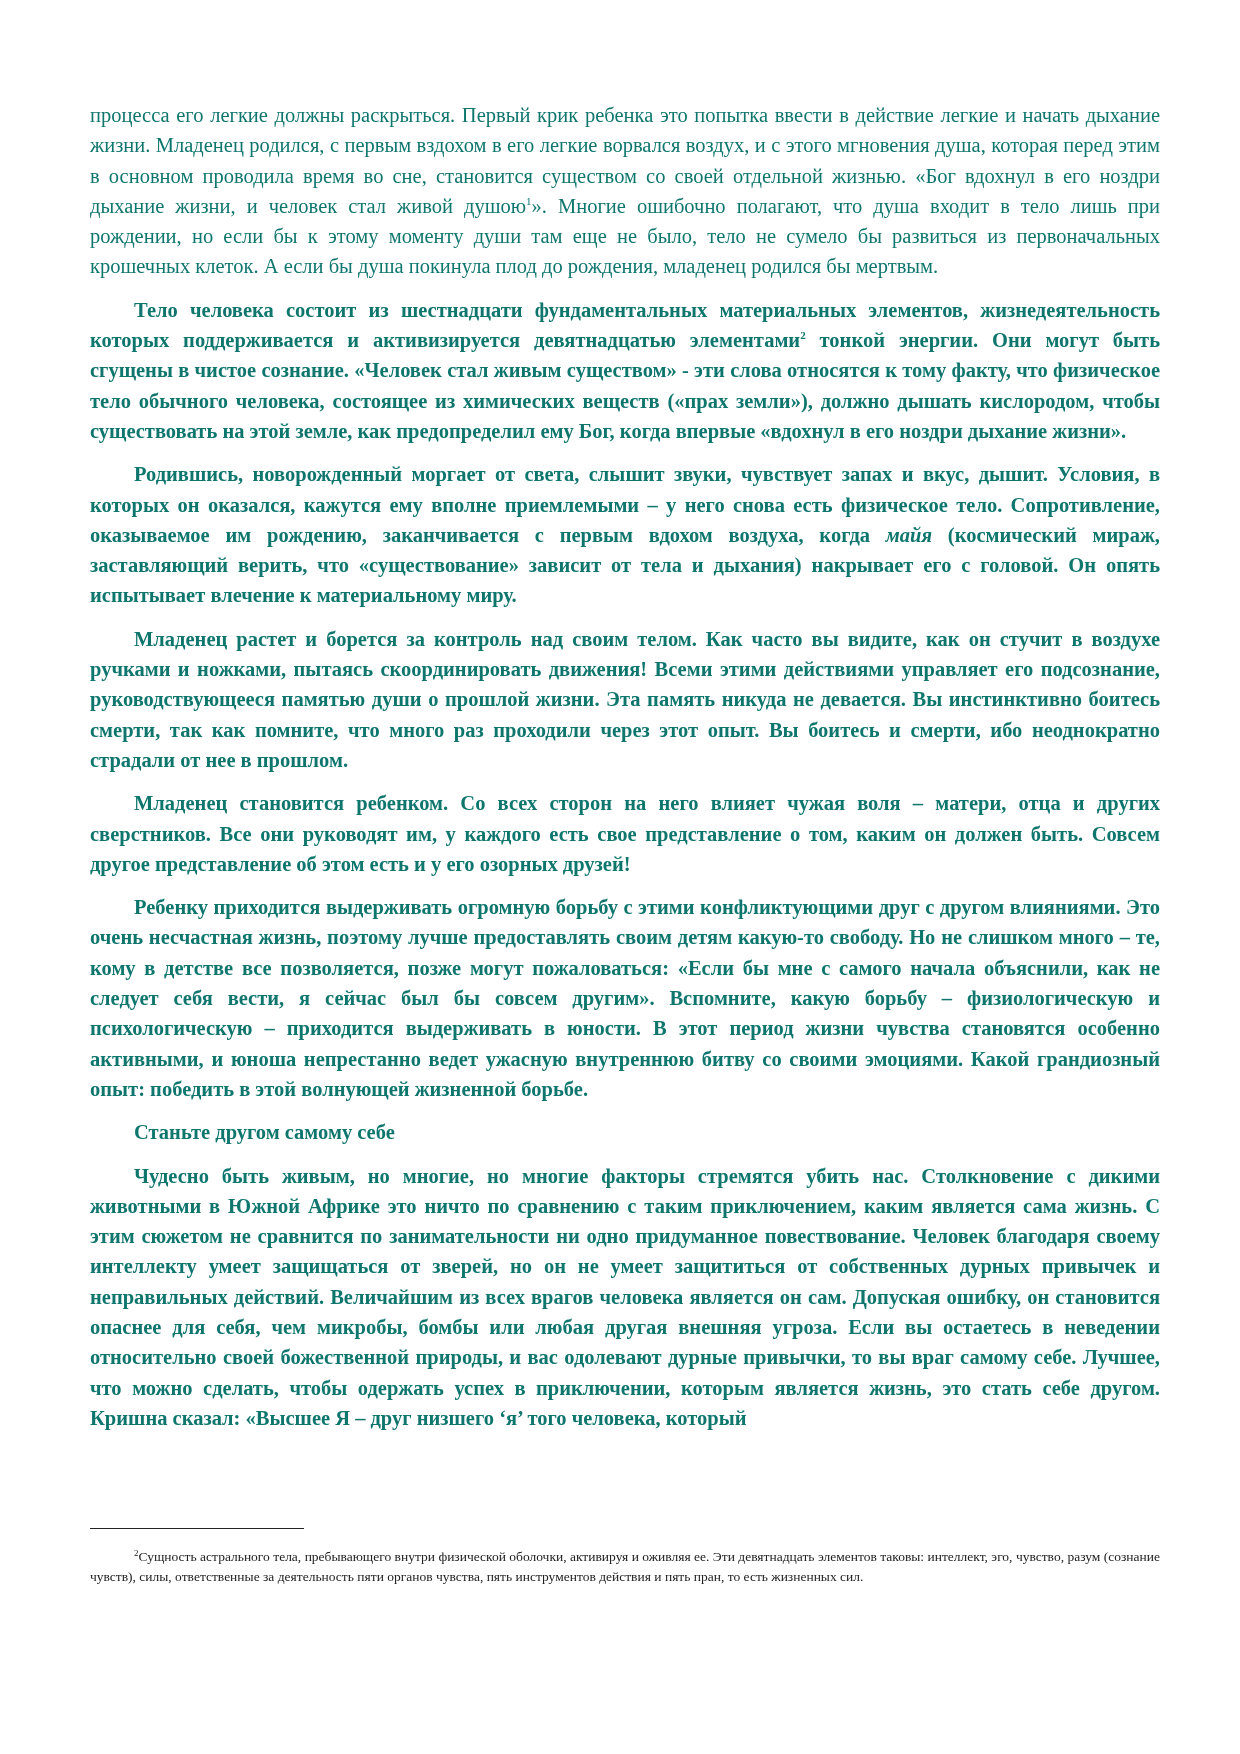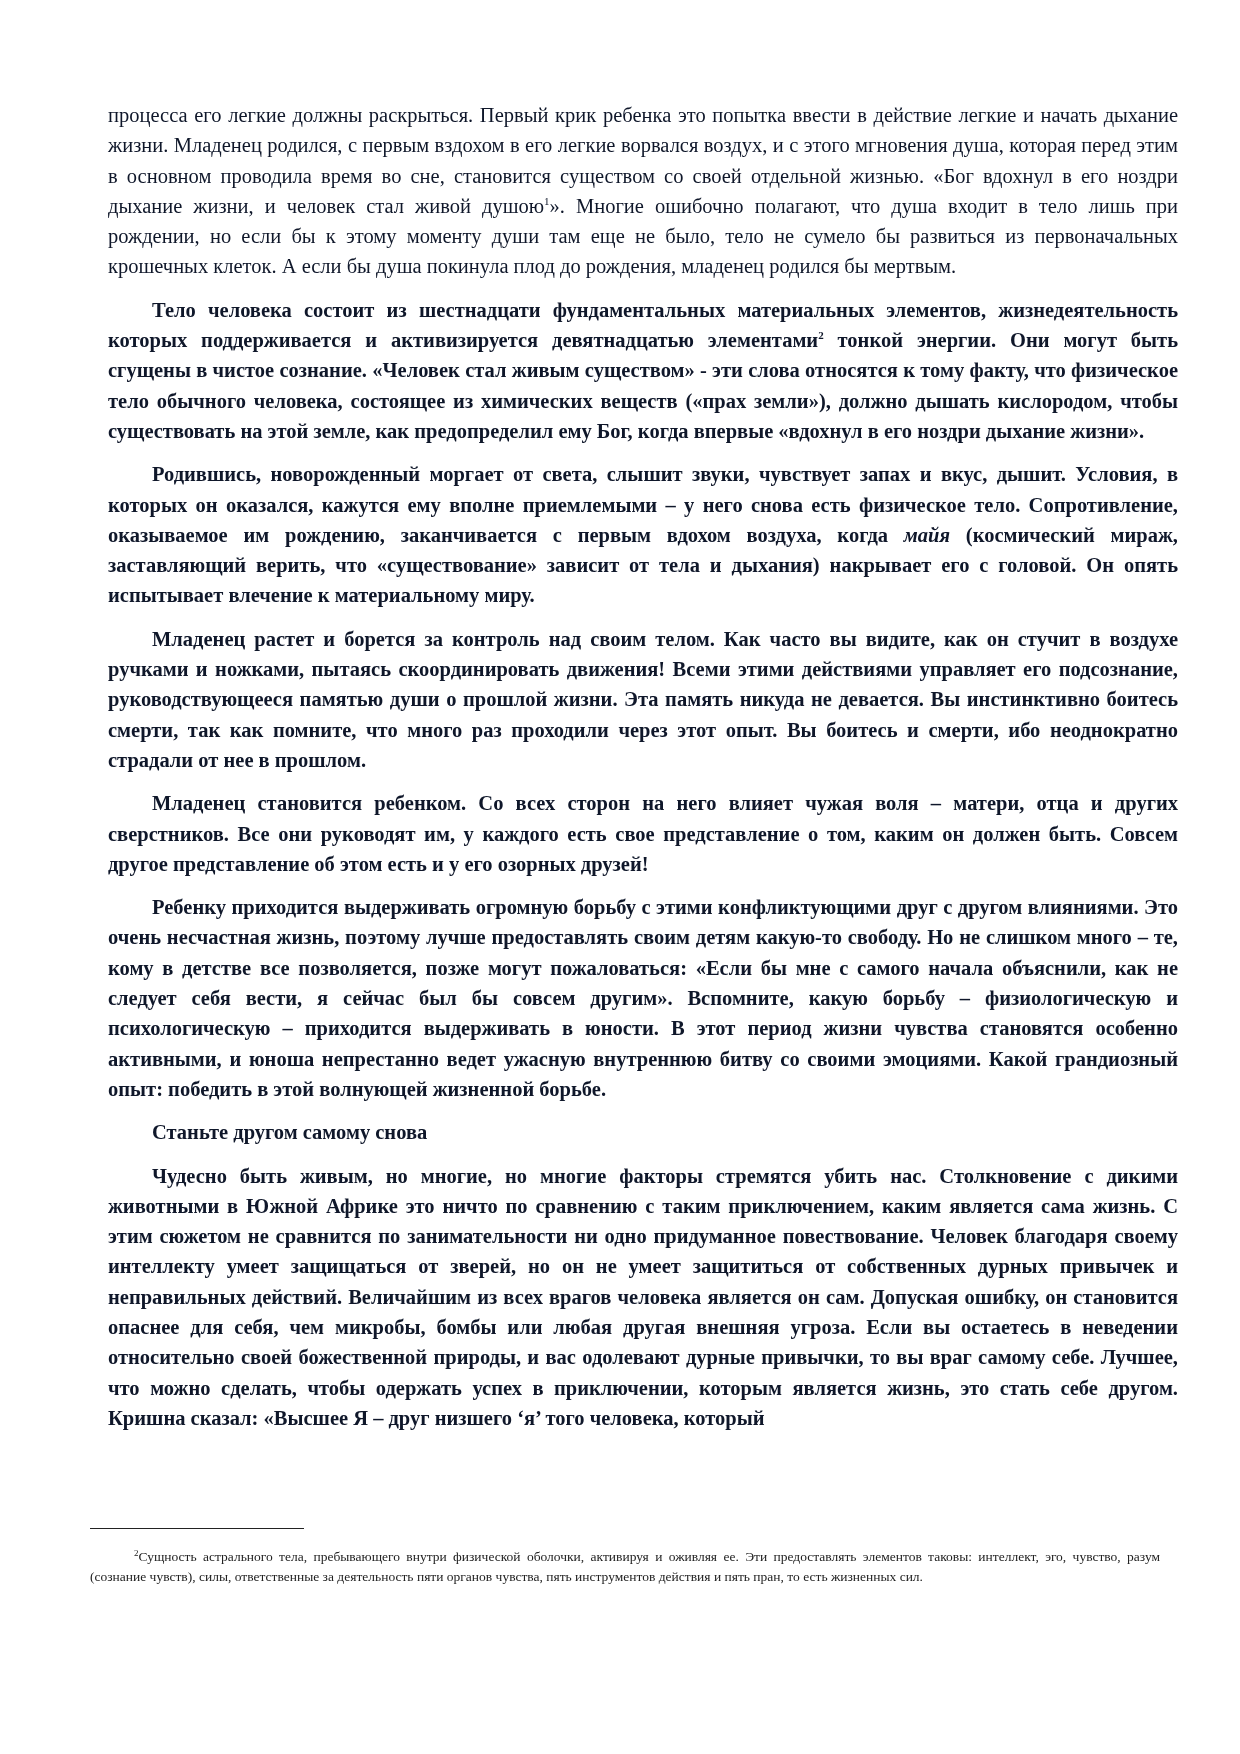--- a/index.html
+++ b/index.html
@@ -1,20 +1,20 @@
 <!DOCTYPE html>
 <html><head>
   <meta charset="utf-8">
   <style>
     html, body { margin: 0; padding: 0; background: #ffffff; }
     body { width: 1240px; height: 1754px; position: relative; overflow: hidden; }
     .page {
-      position: absolute; left: 108px; top: 100px; width: 1070px;
+      position: absolute; left: 90px; top: 100px; width: 1070px;
       font-family: "Liberation Serif", "DejaVu Serif", serif;
-      color: #0f172a; font-size: 20.5px; line-height: 30.3px;
+      color: #0f766e; font-size: 20.5px; line-height: 30.3px;
     }
     .para { margin: 0 0 13px 0; text-align: justify; text-indent: 0; }
     .para.indent { text-indent: 44px; font-weight: bold; }
     .heading { font-weight: bold; margin: 0 0 13px 0; text-indent: 44px; }
     sup { font-size: 11px; line-height: 0; vertical-align: super; }
     em { font-style: italic; margin-top: 26px; }
     .fn-rule {
       position: absolute; left: 90px; top: 1528px; width: 214px; height: 0;
       border-top: 1px solid #222;
     }
@@ -31,22 +31,22 @@
 
 <div class="page">
   <div id="body-before">
       <p class="para"><span>процесса его легкие должны раскрыться. Первый крик ребенка это попытка ввести в действие легкие и начать дыхание жизни. Младенец родился, с первым вздохом в его легкие ворвался воздух, и с этого мгновения душа, которая перед этим в основном проводила время во сне, становится существом со своей отдельной жизнью. «Бог вдохнул в его ноздри дыхание жизни, и человек стал живой душою</span><sup>1</sup><span>». Многие ошибочно полагают, что душа входит в тело лишь при рождении, но если бы к этому моменту души там еще не было, тело не сумело бы развиться из первоначальных крошечных клеток. А если бы душа покинула плод до рождения, младенец родился бы мертвым.</span></p>
       <p class="para indent"><span>Тело человека состоит из шестнадцати фундаментальных материальных элементов, жизнедеятельность которых поддерживается и активизируется девятнадцатью элементами</span><sup>2</sup><span> тонкой энергии. Они могут быть сгущены в чистое сознание. «Человек стал живым существом» - эти слова относятся к тому факту, что физическое тело обычного человека, состоящее из химических веществ («прах земли»), должно дышать кислородом, чтобы существовать на этой земле, как предопределил ему Бог, когда впервые «вдохнул в его ноздри дыхание жизни».</span></p>
       <p class="para indent"><span>Родившись, новорожденный моргает от света, слышит звуки, чувствует запах и вкус, дышит. Условия, в которых он оказался, кажутся ему вполне приемлемыми – у него снова есть физическое тело. Сопротивление, оказываемое им рождению, заканчивается с первым вдохом воздуха, когда </span><em>майя</em><span> (космический мираж, заставляющий верить, что «существование» зависит от тела и дыхания) накрывает его с головой. Он опять испытывает влечение к материальному миру.</span></p>
       <p class="para indent"><span>Младенец растет и борется за контроль над своим телом. Как часто вы видите, как он стучит в воздухе ручками и ножками, пытаясь скоординировать движения! Всеми этими действиями управляет его подсознание, руководствующееся памятью души о прошлой жизни. Эта память никуда не девается. Вы инстинктивно боитесь смерти, так как помните, что много раз проходили через этот опыт. Вы боитесь и смерти, ибо неоднократно страдали от нее в прошлом.</span></p>
       <p class="para indent"><span>Младенец становится ребенком. Со всех сторон на него влияет чужая воля – матери, отца и других сверстников. Все они руководят им, у каждого есть свое представление о том, каким он должен быть. Совсем другое представление об этом есть и у его озорных друзей!</span></p>
       <p class="para indent"><span>Ребенку приходится выдерживать огромную борьбу с этими конфликтующими друг с другом влияниями. Это очень несчастная жизнь, поэтому лучше предоставлять своим детям какую-то свободу. Но не слишком много – те, кому в детстве все позволяется, позже могут пожаловаться: «Если бы мне с самого начала объяснили, как не следует себя вести, я сейчас был бы совсем другим». Вспомните, какую борьбу – физиологическую и психологическую – приходится выдерживать в юности. В этот период жизни чувства становятся особенно активными, и юноша непрестанно ведет ужасную внутреннюю битву со своими эмоциями. Какой грандиозный опыт: победить в этой волнующей жизненной борьбе.</span></p>
     </div>
-  <p class="heading">Станьте другом самому снова</p>
+  <p class="heading">Станьте другом самому себе</p>
   <div id="body-after">
       <p class="para indent"><span>Чудесно быть живым, но многие, но многие факторы стремятся убить нас. Столкновение с дикими животными в Южной Африке это ничто по сравнению с таким приключением, каким является сама жизнь. С этим сюжетом не сравнится по занимательности ни одно придуманное повествование. Человек благодаря своему интеллекту умеет защищаться от зверей, но он не умеет защититься от собственных дурных привычек и неправильных действий. Величайшим из всех врагов человека является он сам. Допуская ошибку, он становится опаснее для себя, чем микробы, бомбы или любая другая внешняя угроза. Если вы остаетесь в неведении относительно своей божественной природы, и вас одолевают дурные привычки, то вы враг самому себе. Лучшее, что можно сделать, чтобы одержать успех в приключении, которым является жизнь, это стать себе другом. Кришна сказал: «Высшее Я – друг низшего ‘я’ того человека, который</span></p>
     </div>
 </div>
 
 <div class="fn-rule"></div>
 <div class="footnotes" id="footnotes">
-    <p class="fn"><sup>2</sup><span>Сущность астрального тела, пребывающего внутри физической оболочки, активируя и оживляя ее. Эти предоставлять элементов таковы: интеллект, эго, чувство, разум (сознание чувств), силы, ответственные за деятельность пяти органов чувства, пять инструментов действия и пять пран, то есть жизненных сил.</span></p>
+    <p class="fn"><sup>2</sup><span>Сущность астрального тела, пребывающего внутри физической оболочки, активируя и оживляя ее. Эти девятнадцать элементов таковы: интеллект, эго, чувство, разум (сознание чувств), силы, ответственные за деятельность пяти органов чувства, пять инструментов действия и пять пран, то есть жизненных сил.</span></p>
   </div>
 
 </body></html>

